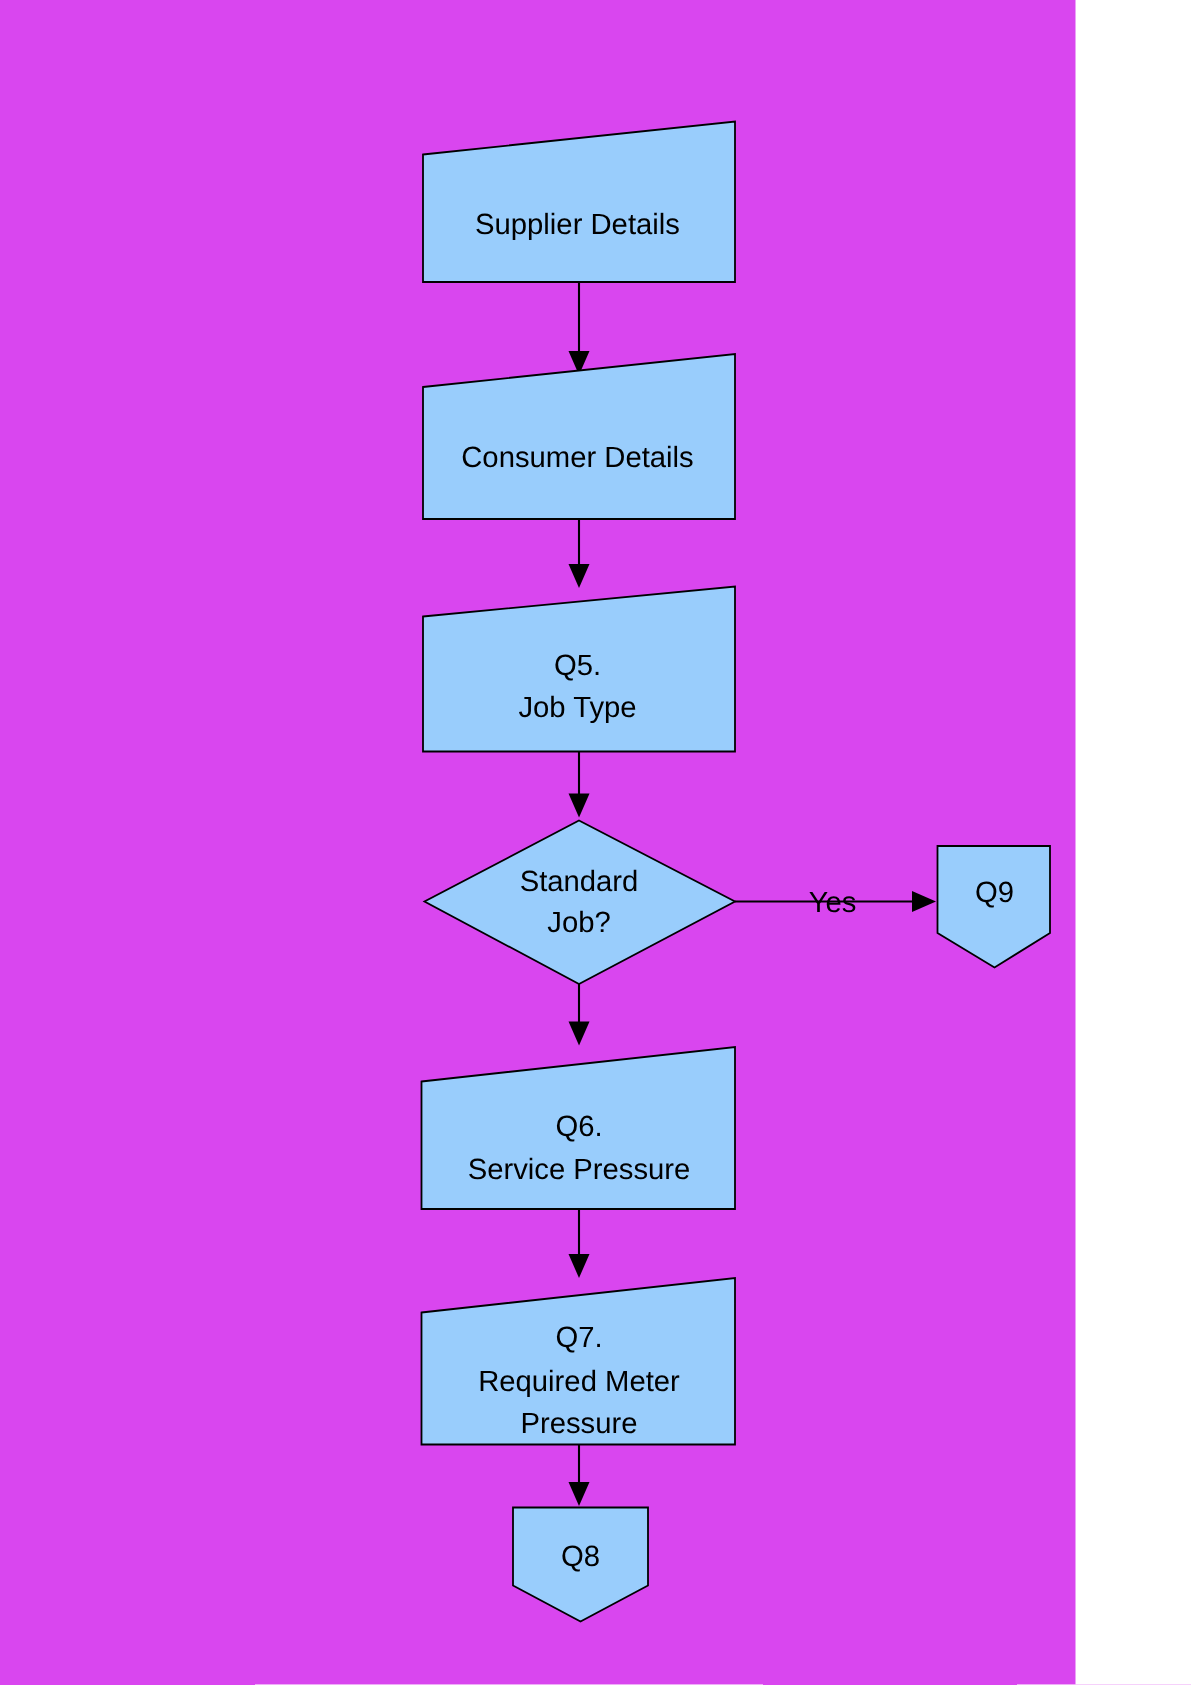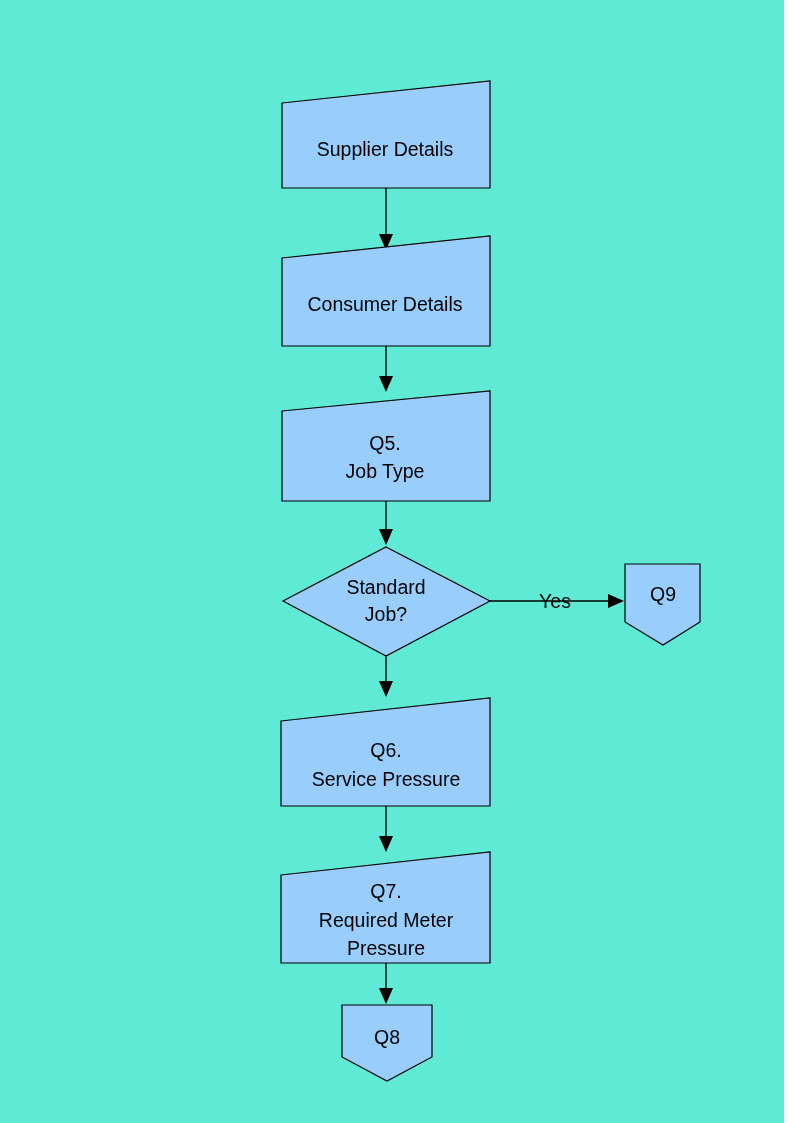--- a/index.html
+++ b/index.html
@@ -8,23 +8,23 @@
     background: #ffffff;
   }
   body {
     width: 794px;
     height: 1123px;
     font-family: "Liberation Sans", sans-serif;
     overflow: hidden;
   }
   #flowchart-canvas {
     position: relative;
-    width: 784px;
+    width: 717px;
     height: 1123px;
-    background: #5eead4;
+    background: #d946ef;
   }
   svg.diagram {
     display: block;
     width: 794px;
     height: 1123px;
   }
   .node-shape {
     fill: #99cdfc;
     stroke: #000000;
     stroke-width: 1.2;

